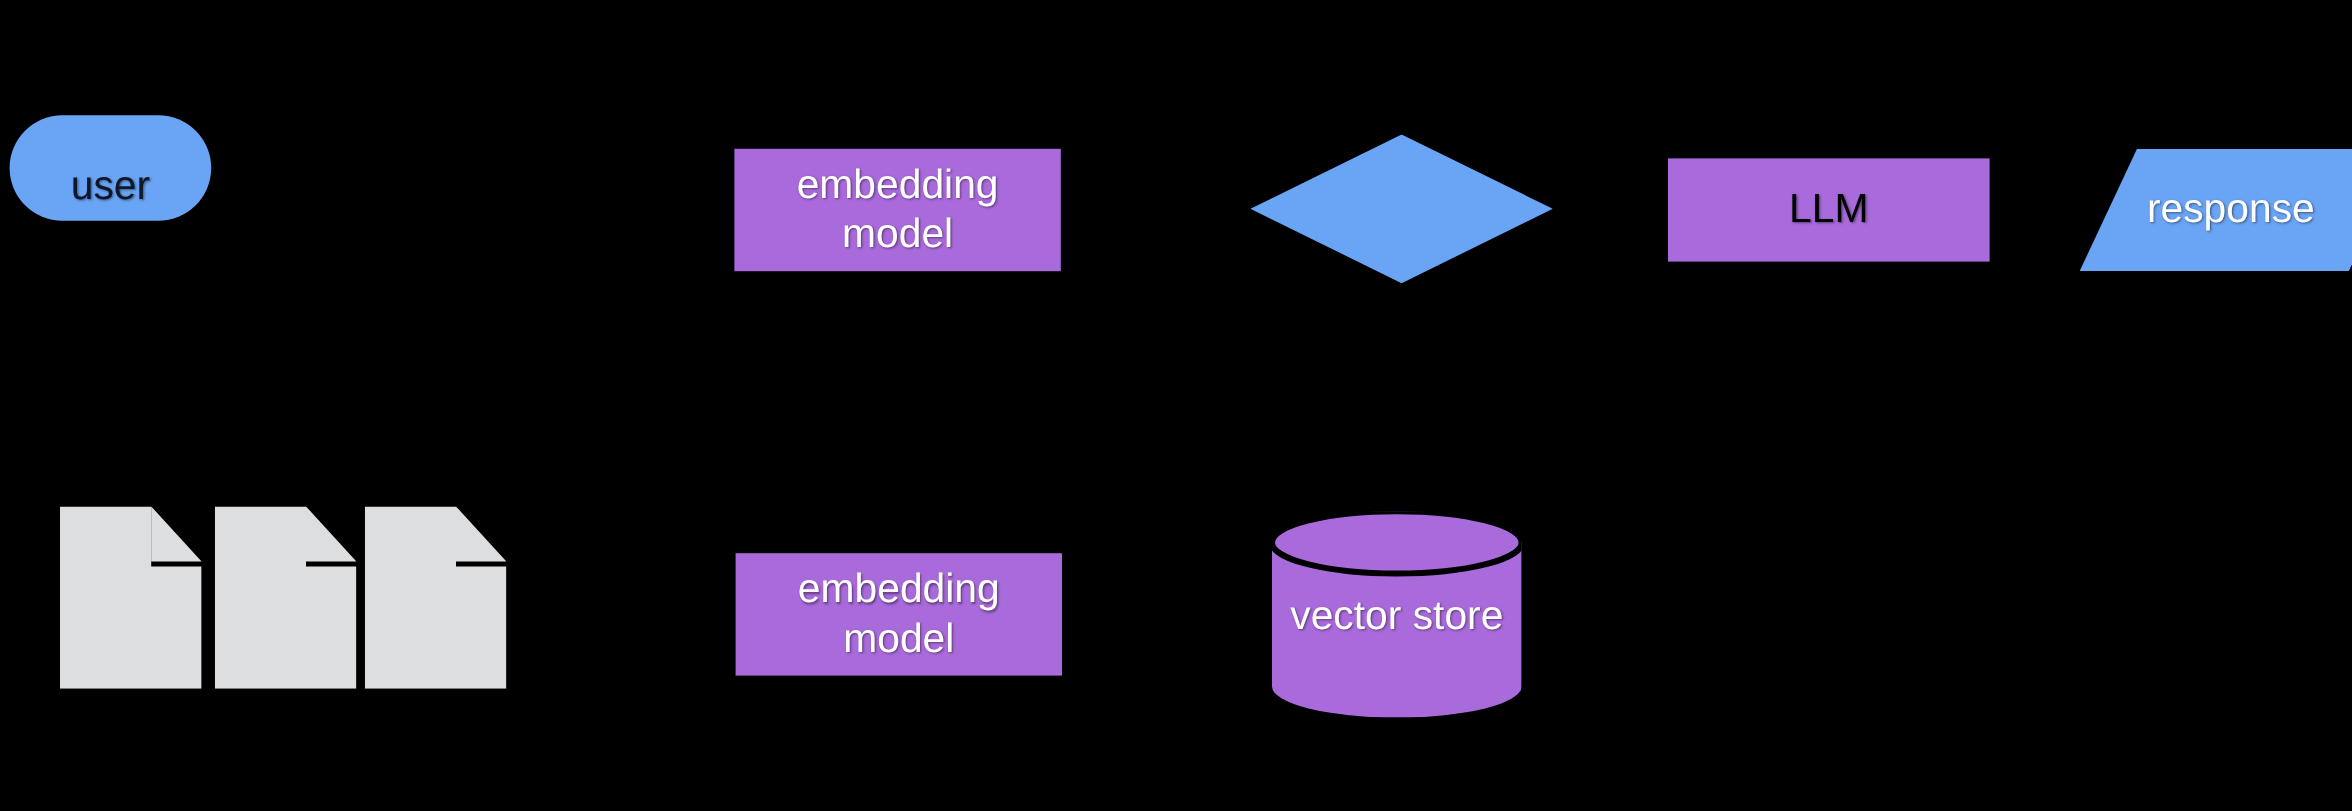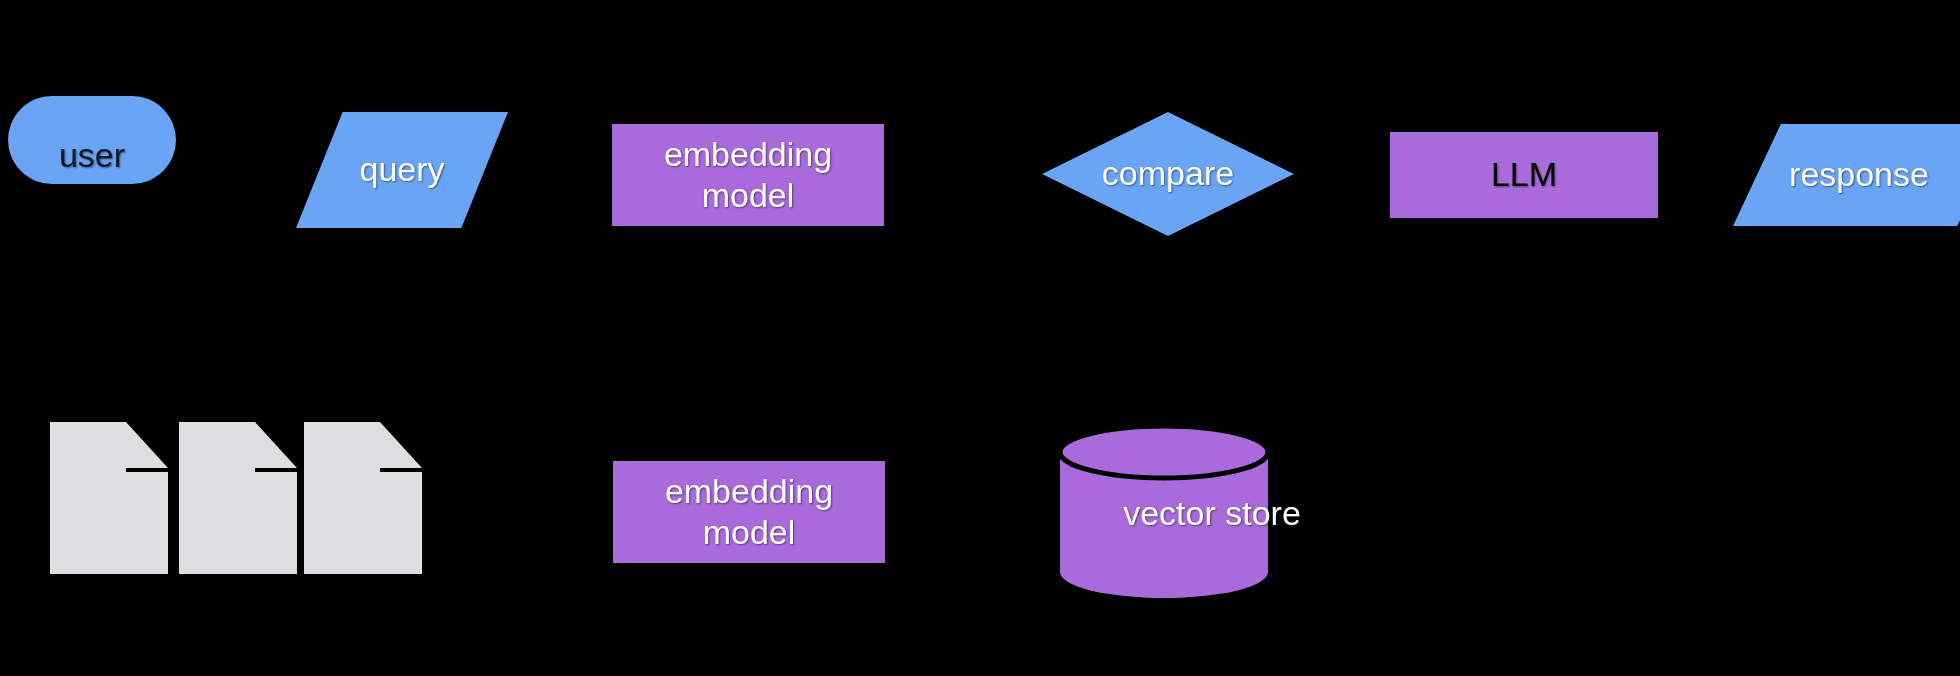--- a/index.html
+++ b/index.html
@@ -79,33 +79,27 @@
 </style>
 </head>
 <body>
 
 <div id="canvas" style="width: 1960px; height: 676px; background: rgb(0, 0, 0);">
 
   <div class="node shape-pill" id="n-user" style="left: 8px; top: 96px; width: 168px; height: 88px; background: rgb(106, 164, 245);">
     <span class="label" style="font-size: 34px; color: #0f172a; margin-top: 16px;">user</span>
   </div>
 
-  <div class="node shape-parallelogram" id="n-query" style="left: 296px; top: 112px; width: 212px; height: 116px; background: rgb(106, 164, 245);">
-    <span class="label" style="font-size: 34px; color: rgb(255, 255, 255);">query</span>
-  </div>
 
   <div class="node shape-rect" id="n-emb-query" style="left: 612px; top: 124px; width: 272px; height: 102px; background: rgb(169, 106, 219);">
     <span class="label" style="font-size: 34px; color: rgb(255, 255, 255);">embedding
 model</span>
   </div>
 
   <div class="node shape-diamond" id="n-compare" style="left: 1042px; top: 112px; width: 252px; height: 124px; background: rgb(106, 164, 245);">
-  </div>
-  <div class="node" id="n-compare-text" style="background: transparent; left: 1042px; top: 112px; width: 252px; height: 124px;">
-    <span class="label" style="font-size: 34px;">compare</span>
   </div>
 
   <div class="node shape-rect" id="n-llm" style="left: 1390px; top: 132px; width: 268px; height: 86px; background: rgb(169, 106, 219);">
     <span class="label" style="font-size: 34px; color: #000000;">LLM</span>
   </div>
 
   <div class="node shape-parallelogram clipped-right" id="n-response" style="left: 1733px; top: 124px; width: 252px; height: 102px; background: rgb(106, 164, 245);">
     <span class="label" style="font-size: 34px; color: rgb(255, 255, 255);">response</span>
   </div>
 
@@ -133,16 +127,16 @@
   <div class="node shape-rect" id="n-emb-docs" style="left: 613px; top: 461px; width: 272px; height: 102px; background: rgb(169, 106, 219);">
     <span class="label" style="font-size: 34px; color: rgb(255, 255, 255);">embedding
 model</span>
   </div>
 
   <div class="node shape-cylinder" id="n-vector-store" style="left: 1060px; top: 426px; width: 208px; height: 172px;">
     <svg viewBox="0 0 208 172" preserveAspectRatio="none">
       <path d="M0 26 L0 146 A104 26 0 0 0 208 146 L208 26 Z" fill="#A96ADB"></path>
       <ellipse cx="104" cy="26" rx="104" ry="26" fill="#A96ADB" stroke="#000000" stroke-width="5"></ellipse>
     </svg>
-    <span class="cyl-label" style="font-size: 34px; color: rgb(255, 255, 255); top: 51.6px; height: 72.24px; padding-left: 48px;">vector store</span>
+    <span class="cyl-label" style="font-size: 34px; color: rgb(255, 255, 255); top: 51.6px; height: 72.24px;">vector store</span>
   </div>
 
 </div>
 
 </body></html>

